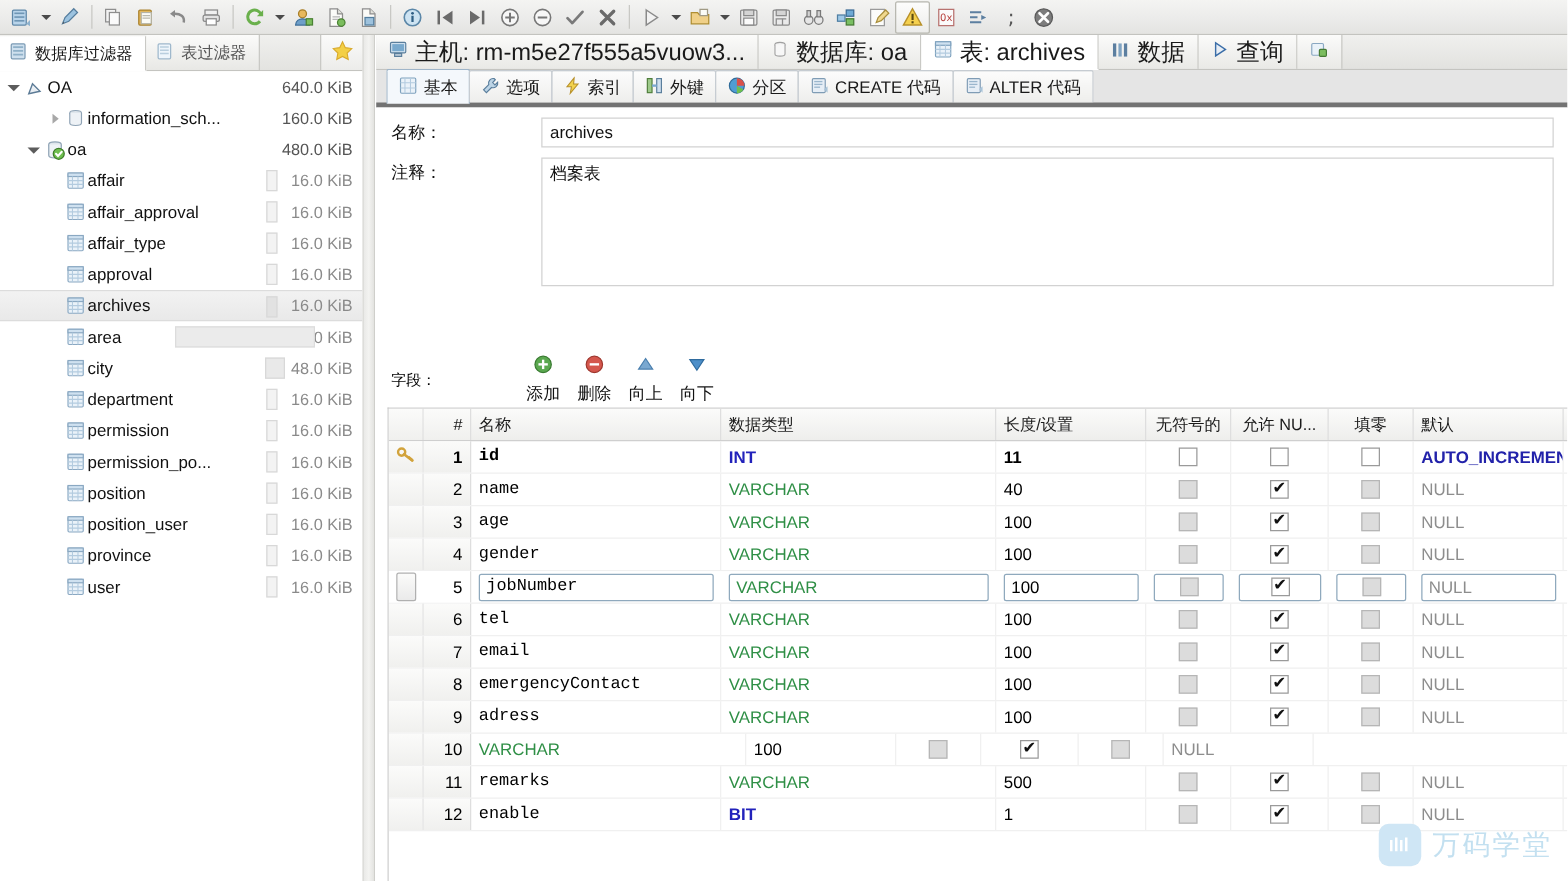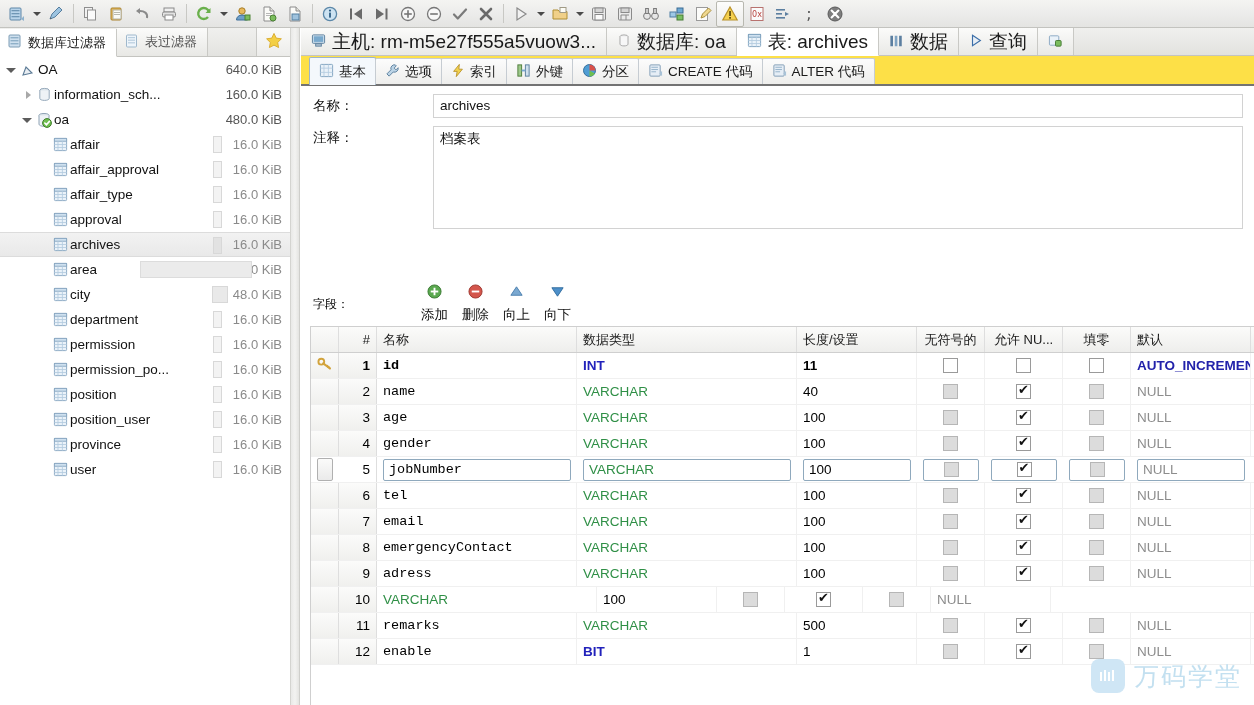--- a/index.html
+++ b/index.html
@@ -124,22 +124,22 @@
   .otab {
     height: 27px; display:flex; align-items:center; gap:6px;
     padding: 0 10px; font-size: 19px; color:#1a1a1a;
     border-right:1px solid #c9c9c5; box-sizing:border-box;
     background: linear-gradient(to bottom,#fbfbfa,#e9e9e6);
   }
   .otab.active { background:#ffffff; margin-bottom:-1px; height:28px; border-bottom:1px solid #fff; }
 
   .sub-tabs {
     position:absolute; left:0; top:28px; width:953px; height:30px;
-    background:#fde047; display:flex; align-items:flex-end;
-    border-bottom:2px solid #737373; box-sizing:border-box;
+    background:#e5e5e5; display:flex; align-items:flex-end;
+    border-bottom:4px solid #737373; box-sizing:border-box;
   }
   .stab {
     height: 26px; display:flex; align-items:center; gap:5px;
     padding: 0 9px; font-size:13.5px; color:#1a1a1a;
     border:1px solid #c6ccd2; border-bottom:none;
     background: linear-gradient(to bottom,#fcfcfc,#eeeeec);
     margin-right:-1px; box-sizing:border-box;
     border-radius: 2px 2px 0 0;
   }
   .stab.active {
@@ -209,21 +209,21 @@
              width:22px; height:21px; border-radius:2px;}
 
   
   .watermark {
     position:absolute; right:12px; bottom:12px;
     display:flex; align-items:center; gap:9px;
     opacity:1; pointer-events:none;
   }
   .wm-logo { width:34px; height:34px; border-radius:8px; background:#cfe6f5;
              display:flex; align-items:center; justify-content:center; }
-  .wm-text { font-size:25px; color:#c3e0f0; letter-spacing:2px; font-family:"DejaVu Sans", sans-serif;}
+  .wm-text { font-size:22px; color:#c3e0f0; letter-spacing:2px; font-family:"DejaVu Sans", sans-serif;}
 </style>
 </head>
 <body>
 
 <div id="app">
 
   <div class="toolbar" id="toolbar">
       <div class="tb-gap"></div>
       <div class="tb-btn">
         <svg class="tb-ico" width="18" height="18" viewBox="0 0 18 18">
@@ -465,21 +465,21 @@
         <div class="trow" style="padding-left:4px">
           <div class="twist open"></div>
           <div class="t-ico">
             <svg width="16" height="16" viewBox="0 0 16 16">
               <path d="M3 13l3-8 6 6z" fill="#e9eef3" stroke="#5c7b96" stroke-width="1.1"></path>
             </svg>
           </div>
           <div class="t-label">OA</div>
           <div class="t-size">640.0 KiB</div>
         </div>
-        <div class="trow" style="padding-left:20px">
+        <div class="trow" style="padding-left:36px">
           <div class="twist closed"></div>
           <div class="t-ico">
             <svg width="15" height="15" viewBox="0 0 16 16">
               <ellipse cx="8" cy="3.6" rx="5" ry="2.1" fill="#dfe6ec" stroke="#8fa3b5"></ellipse>
               <path d="M3 3.6v8.6c0 1.2 2.2 2.1 5 2.1s5-.9 5-2.1V3.6" fill="#eef2f6" stroke="#8fa3b5"></path>
             </svg>
           </div>
           <div class="t-label">information_sch...</div>
           <div class="t-size">160.0 KiB</div>
         </div>

